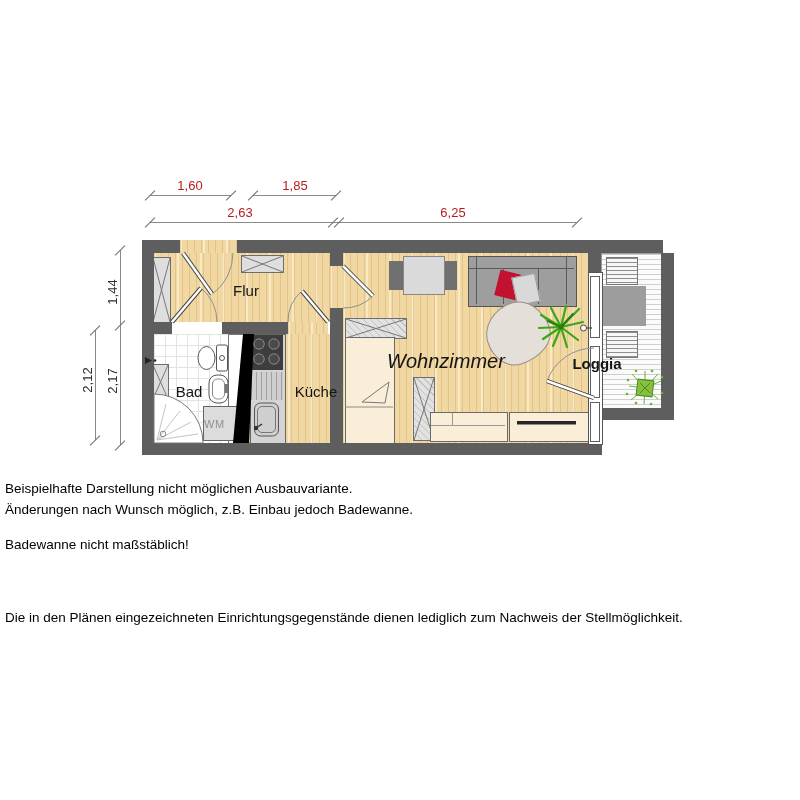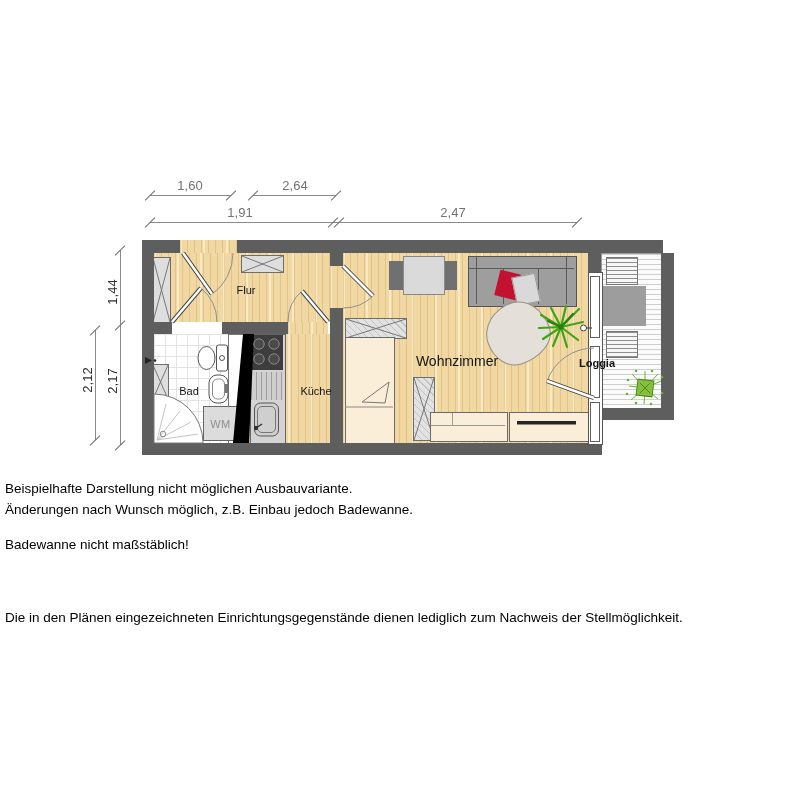--- a/index.html
+++ b/index.html
@@ -24,26 +24,26 @@
     background-image:repeating-linear-gradient(45deg, rgba(120,120,120,.30) 0 1px, transparent 1px 5px);}
   .xbox svg{position:absolute;left:0;top:0;width:100%;height:100%;}
   .plain{background-image:none;background-color:#dedede;}
   .cream{background:#fbeed8;border:1px solid #6a6a6a;z-index:2;}
   .lchair{background:#f7f7f7;background-image:repeating-linear-gradient(180deg,#8f8f8f 0 1px, transparent 1px 4px);
     border:1px solid #777;z-index:2;}
   .gline{background:#5a5a5a;z-index:2;}
   
   .dl{background:#8a8a8a;z-index:6;}
   .tick{position:absolute;width:14px;height:1px;background:#6f6f6f;transform:rotate(-45deg);z-index:6;}
-  .dimtext{position:absolute;font-size:13px;color:#737373;transform:translateX(-50%);z-index:6;white-space:nowrap;}
+  .dimtext{position:absolute;font-size:13px;color:#b91c1c;transform:translateX(-50%);z-index:6;white-space:nowrap;}
   .dimtext-v{position:absolute;font-size:13px;color:#2e2e2e;transform:translate(-50%,-50%) rotate(-90deg);z-index:6;white-space:nowrap;}
-  .roomlabel{position:absolute;transform:translate(-50%,-50%);font-size:11px;color:#141414;z-index:7;white-space:nowrap;}
+  .roomlabel{position:absolute;transform:translate(-50%,-50%);font-size:15px;color:#141414;z-index:7;white-space:nowrap;}
   .notes div{white-space:nowrap;font-size:13.5px;line-height:20.5px;color:#000;}
   #overlay{position:absolute;left:0;top:0;z-index:5;pointer-events:none;}
-  .wmbox{background:#dcdcdc;border:1px solid #666;z-index:2;display:flex;align-items:center;justify-content:center;
+  .wmbox{background:#dcdcdc;border:1px solid #666;z-index:2;display:flex;align-items:center;justify-content:flex-start;
     font-size:11px;color:#909090;letter-spacing:.5px;}
   .pane{background:#fff;border:1px solid #5e5e5e;z-index:4;}
 </style>
 </head>
 <body>
 
 <div class="abs wood" style="left:154px;top:253px;width:176px;height:69px;"></div>
 <div class="abs tile" style="left:154px;top:334px;width:74px;height:109px;"></div>
 <div class="abs" style="left:228px;top:334px;width:15px;height:109px;background:#fff;border:1px solid #777;z-index:2;"></div>
 <div class="abs wood" style="left:242px;top:334px;width:88px;height:109px;"></div>
@@ -282,31 +282,31 @@
 <div class="tick" style="left:326px;top:222px;"></div>
 <div class="tick" style="left:332px;top:222px;"></div>
 <div class="tick" style="left:570px;top:222px;"></div>
 <div class="tick" style="left:113px;top:250px;"></div>
 <div class="tick" style="left:113px;top:325px;"></div>
 <div class="tick" style="left:113px;top:445px;"></div>
 <div class="tick" style="left:88px;top:330px;"></div>
 <div class="tick" style="left:88px;top:440px;"></div>
 
 <div class="dimtext" style="left:190px;top:178px;">1,60</div>
-<div class="dimtext" style="left:295px;top:178px;">2,64</div>
-<div class="dimtext" style="left:240px;top:205px;">1,91</div>
-<div class="dimtext" style="left:453px;top:205px;">2,47</div>
+<div class="dimtext" style="left:295px;top:178px;">1,85</div>
+<div class="dimtext" style="left:240px;top:205px;">2,63</div>
+<div class="dimtext" style="left:453px;top:205px;">6,25</div>
 <div class="dimtext-v" style="left:112px;top:292px;">1,44</div>
 <div class="dimtext-v" style="left:112px;top:381px;">2,17</div>
 <div class="dimtext-v" style="left:87px;top:380px;">2,12</div>
 
 <div class="roomlabel" style="left:246px;top:290px;">Flur</div>
 <div class="roomlabel" style="left:189px;top:391px;">Bad</div>
 <div class="roomlabel" style="left:316px;top:391px;">Küche</div>
-<div class="roomlabel" style="left:457px;top:361px;font-size:14px;">Wohnzimmer</div>
+<div class="roomlabel" style="left:446px;top:361px;font-size:20px;font-style:italic;">Wohnzimmer</div>
 <div class="roomlabel" style="left:597px;top:363px;font-weight:bold;">Loggia</div>
 
 <div class="abs notes" style="left:5px;top:479px;">
   <div>Beispielhafte Darstellung nicht möglichen Ausbauvariante.</div>
   <div>Änderungen nach Wunsch möglich, z.B. Einbau jedoch Badewanne.</div>
 </div>
 <div class="abs notes" style="left:5px;top:535px;">
   <div>Badewanne nicht maßstäblich!</div>
 </div>
 <div class="abs notes" style="left:5px;top:608px;">

